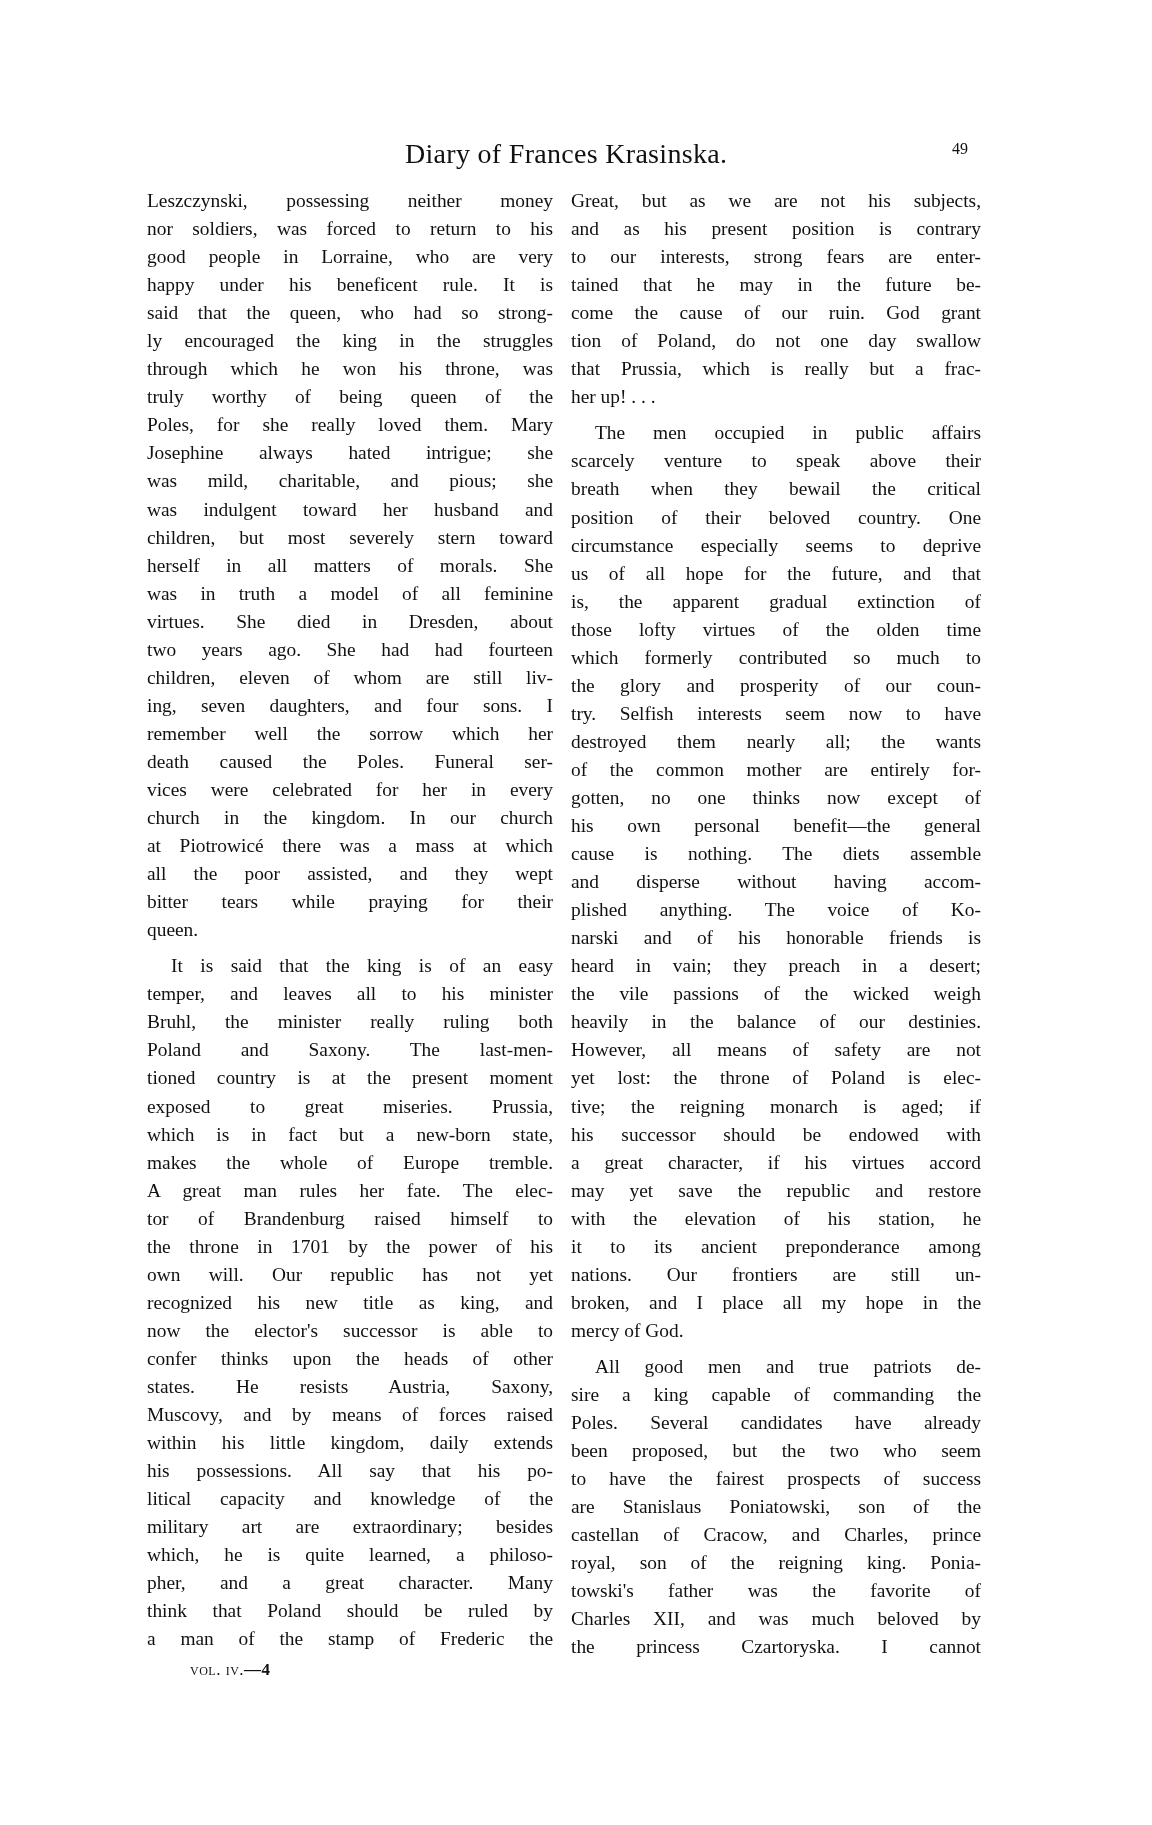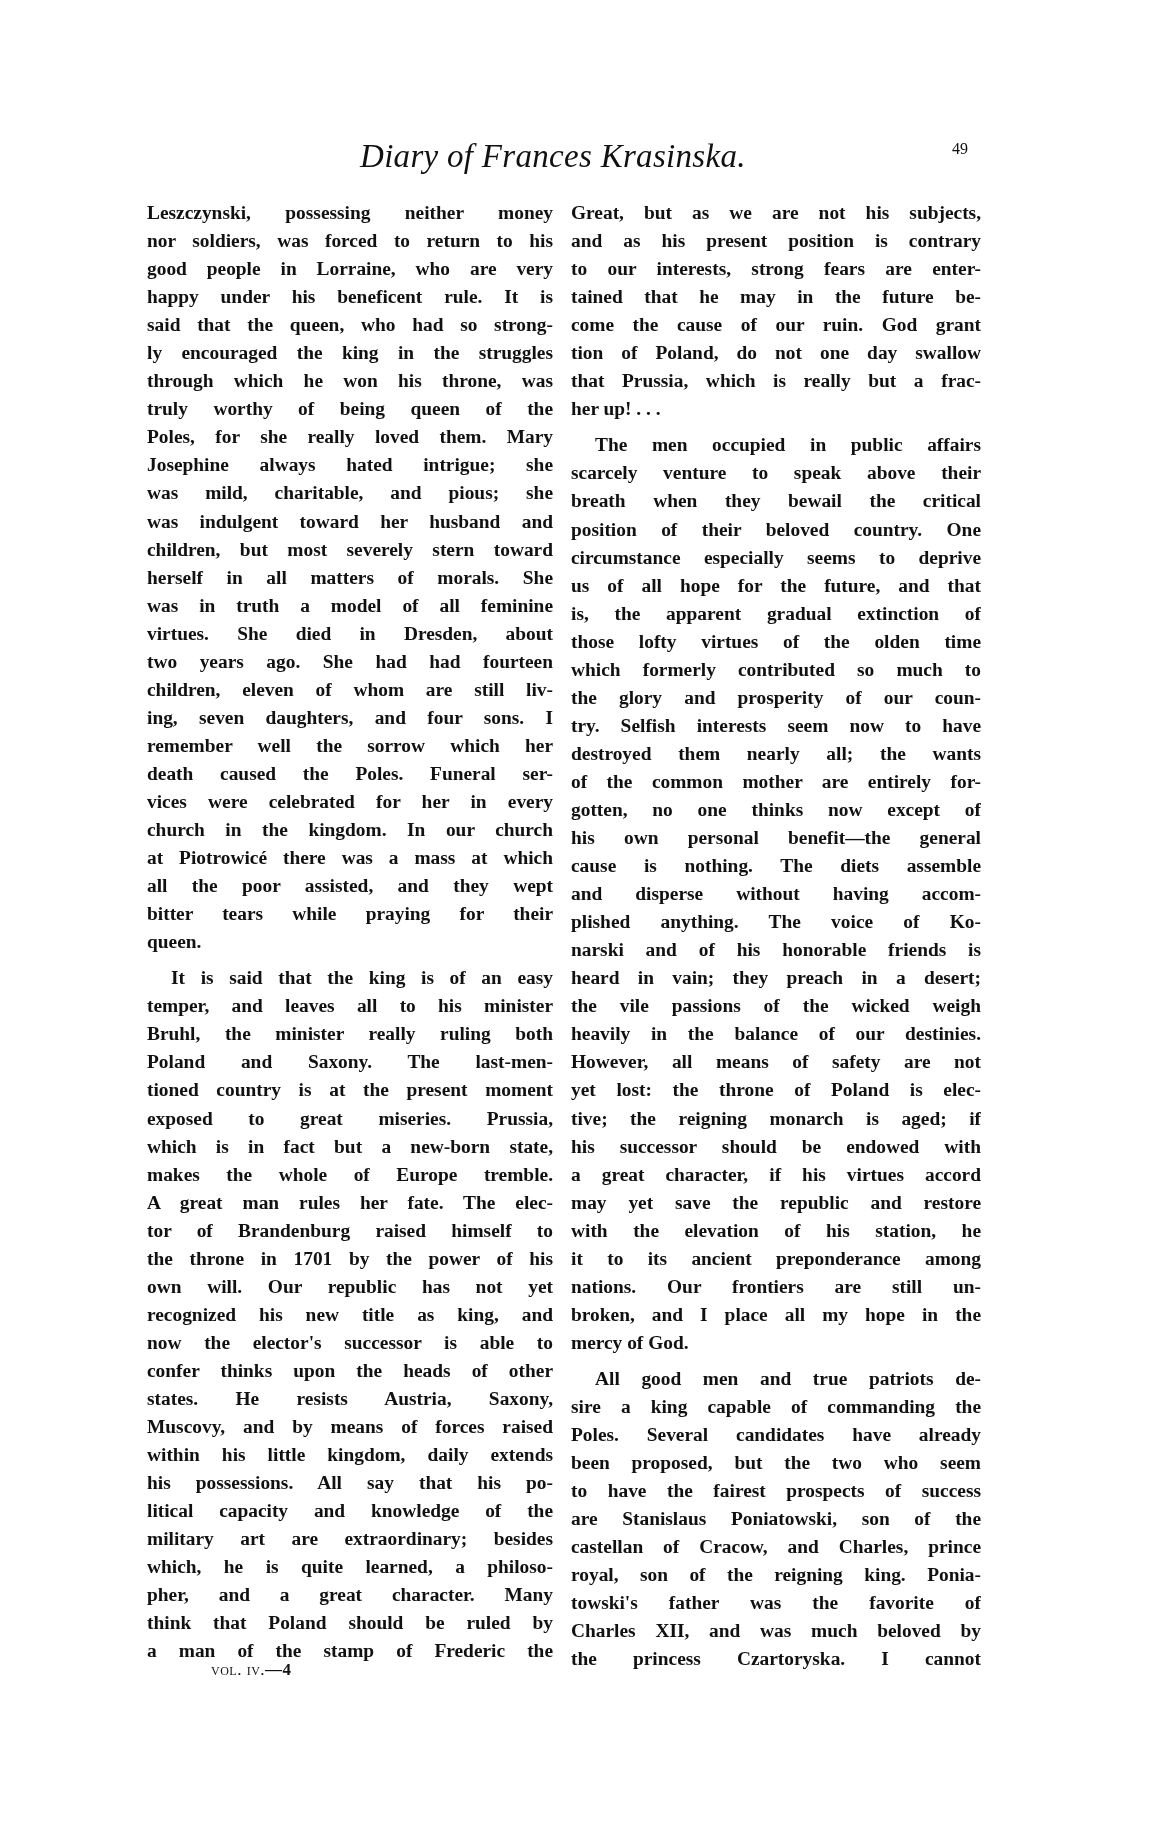--- a/index.html
+++ b/index.html
@@ -1,31 +1,31 @@
 <!DOCTYPE html>
 <html><head>
 <meta charset="utf-8">
 <style>
   html, body { margin: 0; padding: 0; background: #ffffff; }
   body { width: 1152px; height: 1825px; position: relative; overflow: hidden;
          font-family: "Liberation Serif", "DejaVu Serif", serif; color: #111; }
   .running-head { position: absolute; top: 138px; left: 0; width: 1152px; height: 34px; }
-  .running-title { position: absolute; left: 360px; top: 0; font-style: italic;
-                   font-size: 33px; letter-spacing: 0.3px; white-space: nowrap; }
+  .running-title { position: absolute; left: 405px; top: 0; 
+                   font-size: 28px; letter-spacing: 0.3px; white-space: nowrap; }
   .page-number { position: absolute; left: 952px; top: 2px; font-size: 16px; }
-  .column { position: absolute; top: 199px; width: 406px; font-size: 19.4px;
-            line-height: 28.05px; font-weight: bold; }
+  .column { position: absolute; top: 187px; width: 406px; font-size: 19.4px;
+            line-height: 28.05px; }
   .col-left { left: 147px; }
   .col-right { left: 571px; width: 410px; }
   .line { display: block; height: 28.05px; white-space: nowrap; text-align: justify;
           text-align-last: justify; overflow: hidden; }
   .line.last { text-align-last: left; }
   .line.indent { padding-left: 24px; margin-top: 8px; }
   .footer-sig { position: absolute; left: 190px; top: 1660px; font-size: 17px;
-                font-variant: small-caps; letter-spacing: 0.5px; margin-left: 21px; }
+                font-variant: small-caps; letter-spacing: 0.5px; }
   .footer-sig b { font-weight: bold; }
 </style>
 </head>
 <body>
 
 <div class="running-head">
   <span class="running-title">Diary of Frances Krasinska.</span>
   <span class="page-number">49</span>
 </div>
 

